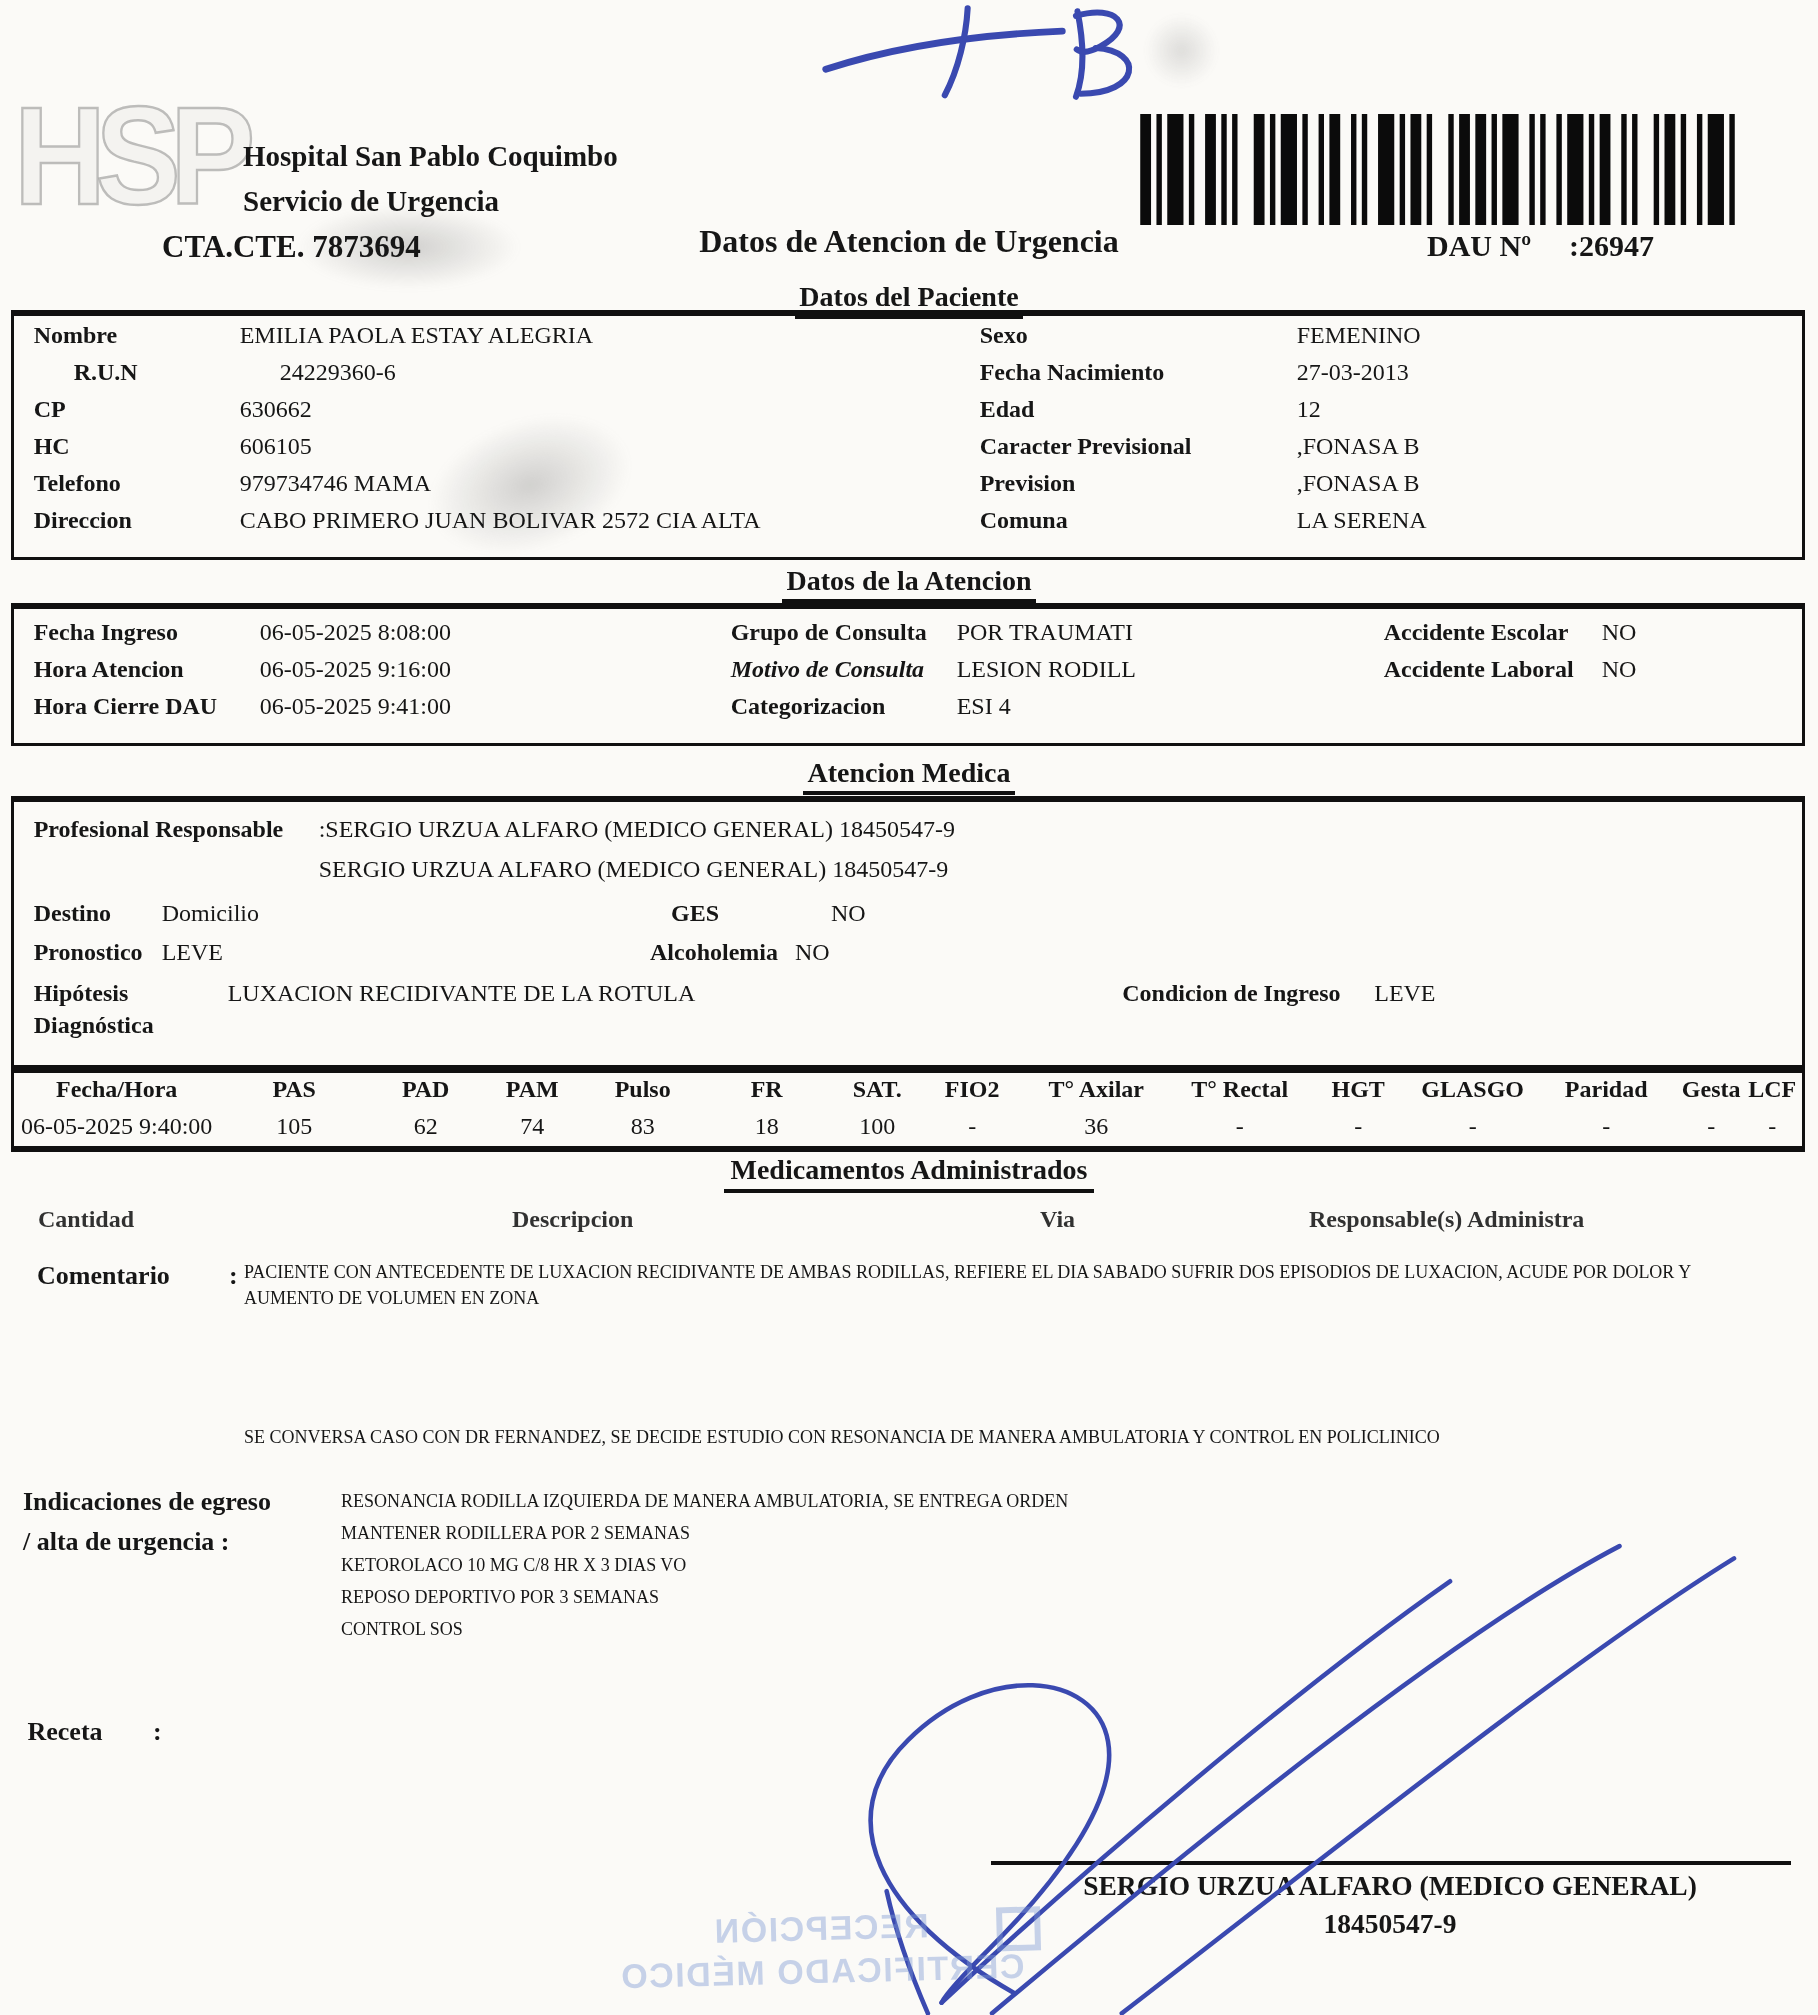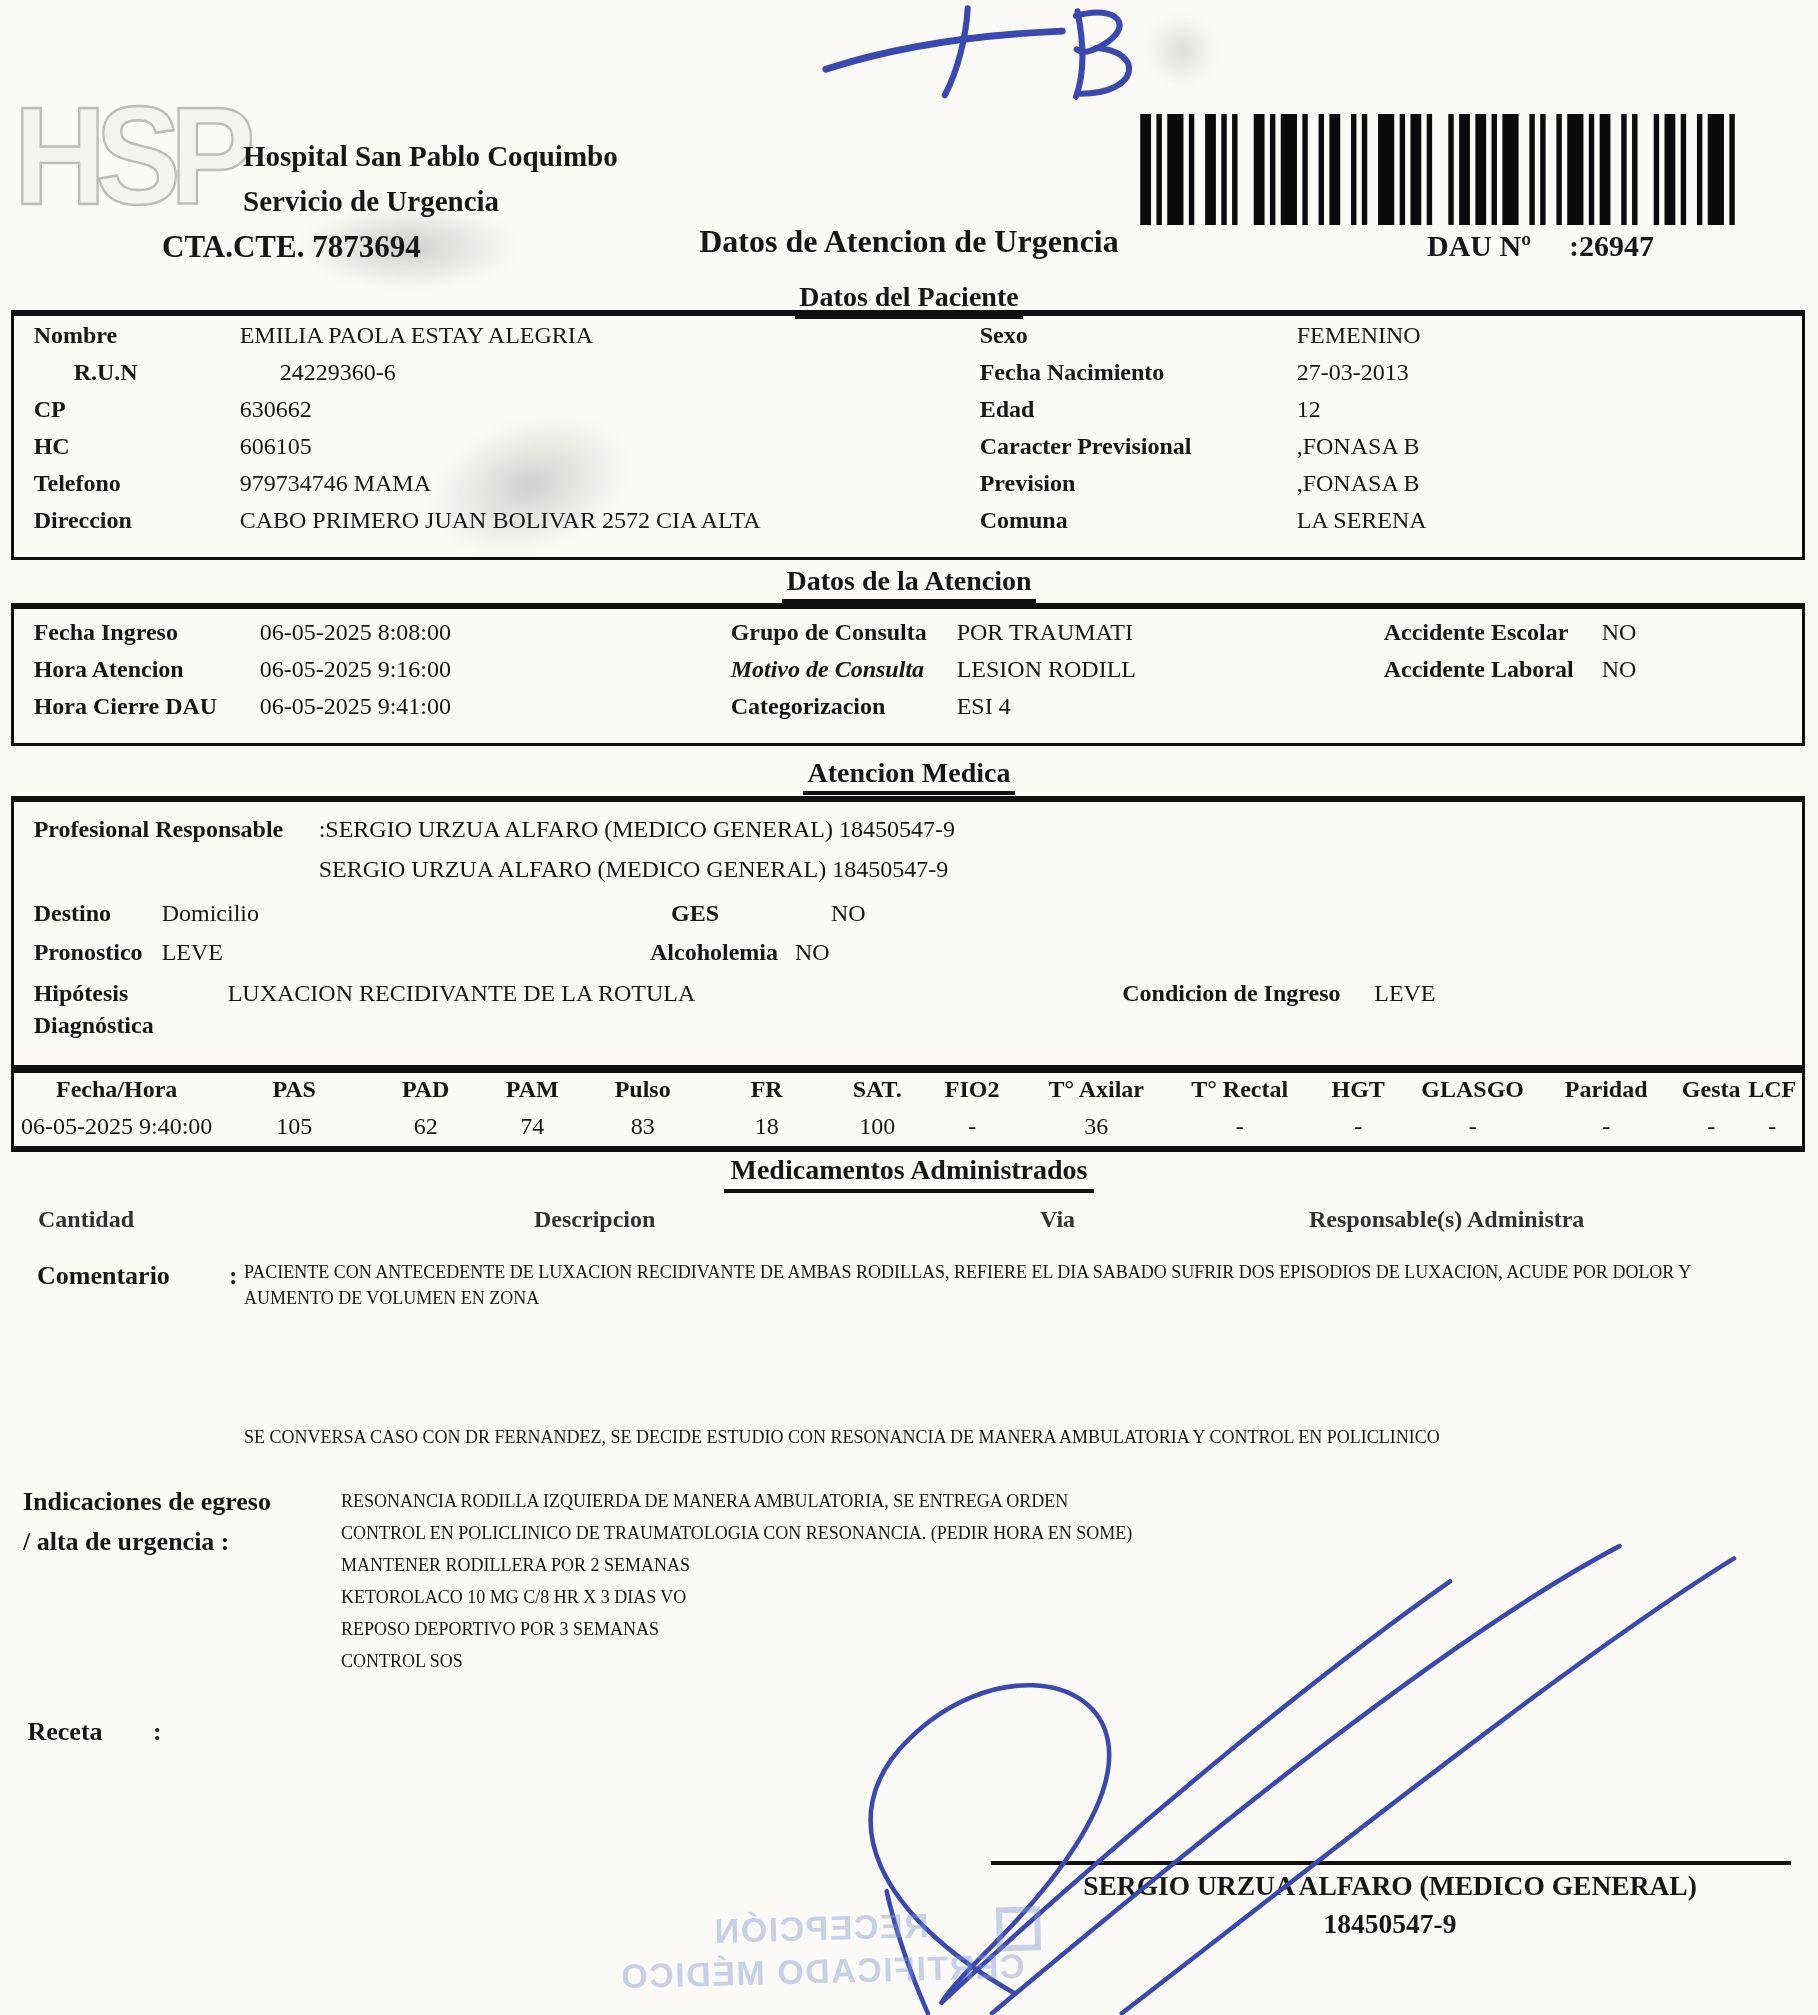--- a/index.html
+++ b/index.html
@@ -287,34 +287,33 @@
         <span class="vc c10">-</span>
         <span class="vc c11">-</span>
         <span class="vc c12">-</span>
         <span class="vc c13">-</span>
         <span class="vc c14">-</span>
     </div>
   </div>
 
   <div class="abs meds-title" style="left:0;top:1154px;"><span>Medicamentos Administrados</span></div>
   <div class="abs mh" style="left:38px;top:1206px;">Cantidad</div>
-  <div class="abs mh" style="left:534px;top:1206px;text-align:center;">Descripcion</div>
+  <div class="abs mh" style="left:512px;top:1206px;text-align:center;">Descripcion</div>
   <div class="abs mh" style="left:1040px;top:1206px;">Via</div>
   <div class="abs mh" style="left:1309px;top:1206px;">Responsable(s) Administra</div>
 
   <div class="abs b" style="left:37px;top:1261px;font-size:26px;">Comentario</div>
   <div class="abs b" style="left:229px;top:1261px;font-size:26px;">:</div>
   <div class="abs body-txt" style="left:244px;top:1259px;width:1523px;">PACIENTE CON ANTECEDENTE DE LUXACION RECIDIVANTE DE AMBAS RODILLAS, REFIERE EL DIA SABADO SUFRIR DOS EPISODIOS DE LUXACION, ACUDE POR DOLOR Y AUMENTO DE VOLUMEN EN ZONA</div>
   <div class="abs body-txt" style="left:244px;top:1424px;width:1523px;">SE CONVERSA CASO CON DR FERNANDEZ, SE DECIDE ESTUDIO CON RESONANCIA DE MANERA AMBULATORIA Y CONTROL EN POLICLINICO</div>
 
   <div class="abs b" style="left:23px;top:1487px;font-size:26px;">Indicaciones de egreso</div>
   <div class="abs b" style="left:23px;top:1527px;font-size:26px;">/ alta de urgencia :</div>
   <div class="abs body-txt" style="left:341px;top:1485px;width:1435px;line-height:32px;">
     <div>RESONANCIA RODILLA IZQUIERDA DE MANERA AMBULATORIA, SE ENTREGA ORDEN</div>
-    <div>CONTROL EN POLICLINICO DE TRAUMATOLOGIA CON RESONANCIA. (PEDIR HORA EN SOME)</div>
     <div>MANTENER RODILLERA POR 2 SEMANAS</div>
     <div>KETOROLACO 10 MG C/8 HR X 3 DIAS VO</div>
     <div>REPOSO DEPORTIVO POR 3 SEMANAS</div>
     <div>CONTROL SOS</div>
   </div>
 
   <div class="abs b" style="left:27.5px;top:1717px;font-size:26px;">Receta</div>
   <div class="abs b" style="left:153px;top:1717px;font-size:26px;">:</div>
 
   <div class="abs sigline" style="left:991px;top:1861px;width:800px;height:3.8px;"></div>

